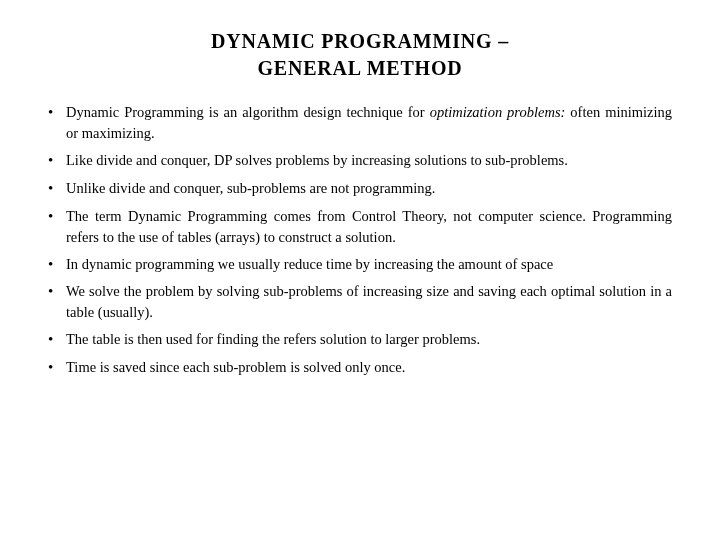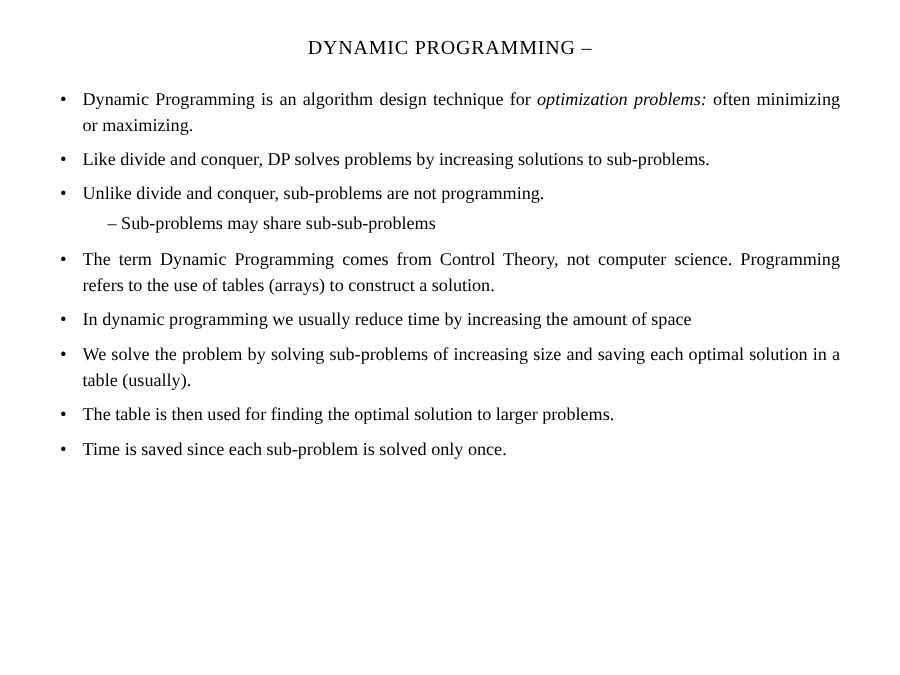--- a/index.html
+++ b/index.html
@@ -25,22 +25,22 @@
       display: flex;
       flex-direction: column;
     }
 
     .title-block {
       text-align: center;
       margin-bottom: 20px;
     }
 
     .title-line {
-      font-size: 16px;
-      font-weight: normal;
+      font-size: 20px;
+      font-weight: bold;
       line-height: 1.35;
       letter-spacing: 0.04em;
     }
 
     .bullet-list {
       list-style: none;
       padding: 0;
       margin: 0;
     }
 
@@ -76,63 +76,60 @@
 
     em {
     }
   </style>
 </head>
 <body>
 
 <div class="page">
   <div class="title-block">
     <div class="title-line">DYNAMIC PROGRAMMING –</div>
+    <div class="title-line">GENERAL METHOD</div>
   </div>
 
   <ul class="bullet-list">
 
     <li>
       <span class="bullet">•</span>
       <span class="text">Dynamic Programming is an algorithm design technique for <em>optimization problems:</em> often minimizing or maximizing.</span>
     </li>
 
     <li>
       <span class="bullet">•</span>
       <span class="text">Like divide and conquer, DP solves problems by increasing solutions to sub-problems.</span>
     </li>
 
     <li style="flex-direction: column;">
       <div style="display:flex; align-items:flex-start;">
         <span class="bullet">•</span>
         <span class="text">Unlike divide and conquer, sub-problems are not programming.</span>
-      </div>
-      <div class="sub-bullet">
-        <span class="dash"></span>
-        <span>– Sub-problems may share sub-sub-problems</span>
       </div>
     </li>
 
     <li>
       <span class="bullet">•</span>
       <span class="text">The term Dynamic Programming comes from Control Theory, not computer science. Programming refers to the use of tables (arrays) to construct a solution.</span>
     </li>
 
     <li>
       <span class="bullet">•</span>
       <span class="text">In dynamic programming we usually reduce time by increasing the amount of space</span>
     </li>
 
     <li>
       <span class="bullet">•</span>
       <span class="text">We solve the problem by solving sub-problems of increasing size and saving each optimal solution in a table (usually).</span>
     </li>
 
     <li>
       <span class="bullet">•</span>
-      <span class="text">The table is then used for finding the optimal solution to larger problems.</span>
+      <span class="text">The table is then used for finding the refers solution to larger problems.</span>
     </li>
 
     <li>
       <span class="bullet">•</span>
       <span class="text">Time is saved since each sub-problem is solved only once.</span>
     </li>
 
   </ul>
 </div>
 

